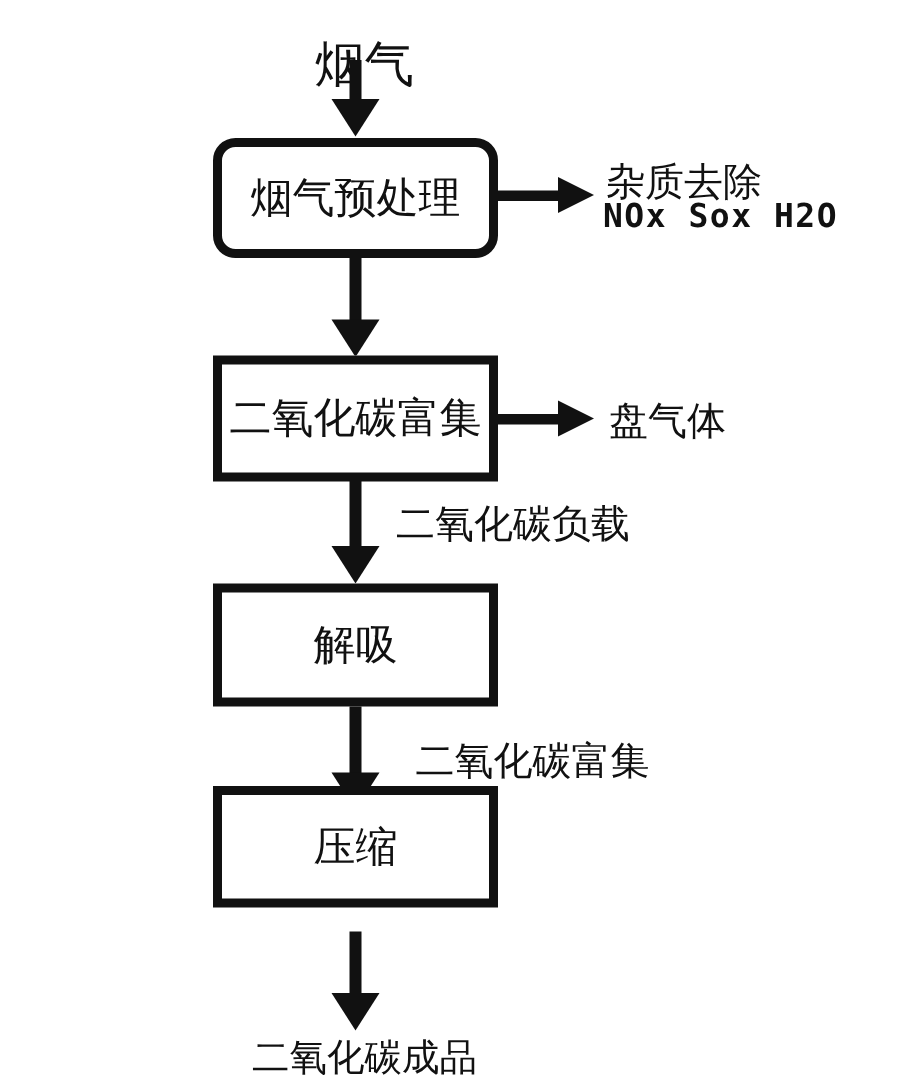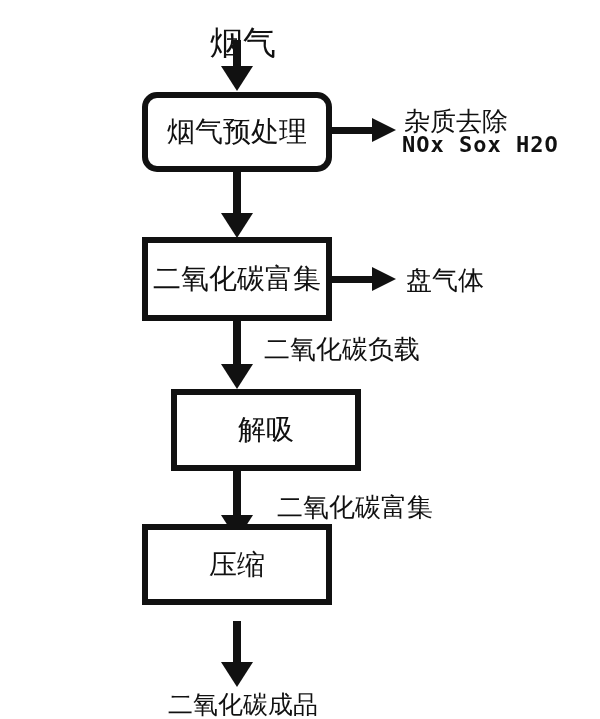--- a/index.html
+++ b/index.html
@@ -74,21 +74,21 @@
   </div>
 
   <div class="hshaft" style="left:332px; top:276px; width:40px;"></div>
   <div class="ah-right" style="left:372px; top:267px;"></div>
   <div class="txt lbl" style="left:406px; top:263px;">盘气体</div>
 
   <div class="vshaft" style="left:233px; top:320px; height:45px;"></div>
   <div class="ah-down" style="left:221px; top:364px;"></div>
   <div class="txt lbl" style="left:264px; top:332px;">二氧化碳负载</div>
 
-  <div class="box" style="top:389px; height:82px;margin-left:29px;">
+  <div class="box" style="top:389px; height:82px;">
     <span class="txt-inner">解吸</span>
   </div>
 
   <div class="vshaft" style="left:233px; top:471px; height:45px;"></div>
   <div class="ah-down" style="left:221px; top:515px;"></div>
   <div class="txt lbl" style="left:277px; top:490px;">二氧化碳富集</div>
 
   <div class="box" style="top:524px; height:81px;">
     <span class="txt-inner">压缩</span>
   </div>

